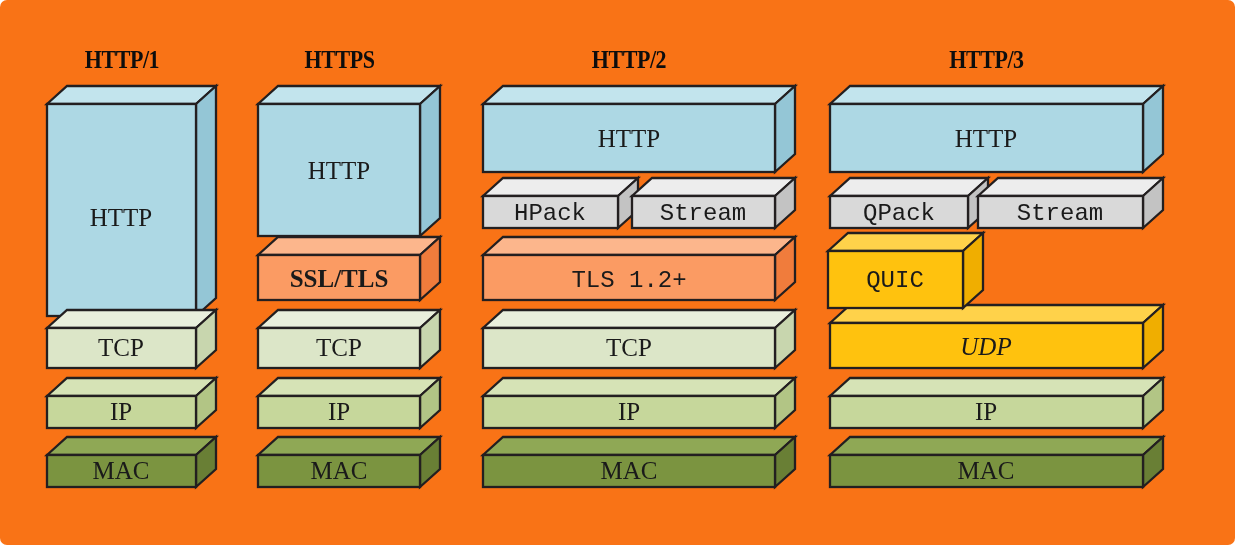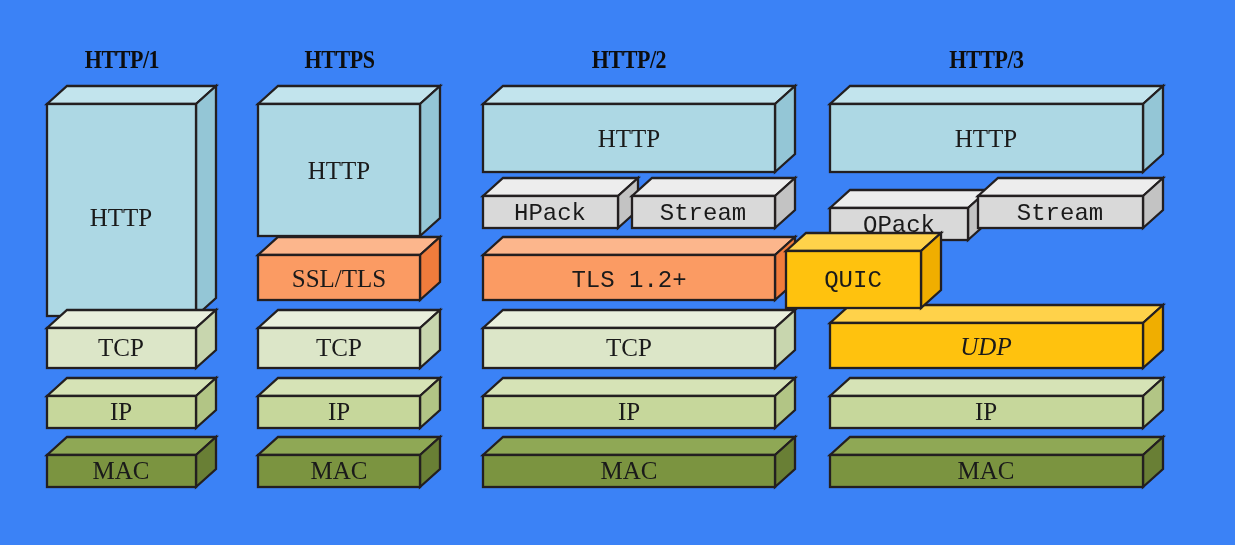--- a/index.html
+++ b/index.html
@@ -1,18 +1,18 @@
 <!DOCTYPE html>
 <html><head>
 <meta charset="utf-8">
 <style>
   html,body{margin:0;padding:0;background:#ffffff;}
   body{width:1235px;height:545px;overflow:hidden;
        font-family:"Liberation Serif","DejaVu Serif",serif;}
-  #stage{position:relative;width:1235px;height:545px;background:#3b82f6;}
+  #stage{position:relative;width:1235px;height:545px;background:#f97316;border-radius:7px;}
 
   .col-title{
     position:absolute;text-align:center;
     font-family:"Liberation Serif","DejaVu Serif",serif;
     font-weight:bold;font-size:25px;color:#0d0d0d;
     letter-spacing:-0.5px;white-space:nowrap;
     transform:scaleX(0.88);transform-origin:center center;
   }
 
   
@@ -74,21 +74,21 @@
 
   <div class="blk" style="left:258px;top:86px;width:162px;height:150px;">
     <svg style="position:absolute;left:0;top:0;width:182px;height:150px;z-index:4;overflow:visible;" viewBox="0 0 182 150">
       <polygon points="0,18 20,0 182,0 162,18" fill="#C2E4ED" stroke="#231f20" stroke-width="2.3"></polygon>
       <polygon points="162,18 182,0 182,132 162,150" fill="#94C6D6" stroke="#231f20" stroke-width="2.3"></polygon>
       <rect x="0" y="18" width="162" height="132" fill="#ADD8E4" stroke="#231f20" stroke-width="2.3"></rect>
       <text x="81" y="93" text-anchor="middle" font-family="Liberation Serif, serif" font-size="25" fill="#1a1a1a">HTTP</text>
     </svg>
   </div>
 
-  <div class="blk" style="left:258px;top:237px;width:162px;height:63px;">
+  <div class="blk" style="left:258px;top:237px;width:162px;height:63px;font-weight:bold;">
     <svg style="position:absolute;left:0;top:0;width:182px;height:83px;z-index:4;overflow:visible;" viewBox="0 0 182 83">
       <polygon points="0,18 20,0 182,0 162,18" fill="#FCB68C" stroke="#231f20" stroke-width="2.3"></polygon>
       <polygon points="162,18 182,0 182,45 162,63" fill="#F07C3C" stroke="#231f20" stroke-width="2.3"></polygon>
       <rect x="0" y="18" width="162" height="45" fill="#FB9B63" stroke="#231f20" stroke-width="2.3"></rect>
       <text x="81" y="50" text-anchor="middle" font-family="Liberation Serif, serif" font-size="25" fill="#1a1a1a">SSL/TLS</text>
     </svg>
   </div>
 
   <div class="blk" style="left:258px;top:310px;width:162px;height:58px;">
     <svg style="position:absolute;left:0;top:0;width:182px;height:78px;z-index:4;overflow:visible;" viewBox="0 0 182 78">
@@ -182,39 +182,39 @@
 
   <div class="blk" style="left:830px;top:86px;width:313px;height:86px;">
     <svg style="position:absolute;left:0;top:0;width:333px;height:86px;z-index:4;overflow:visible;" viewBox="0 0 333 86">
       <polygon points="0,18 20,0 333,0 313,18" fill="#C2E4ED" stroke="#231f20" stroke-width="2.3"></polygon>
       <polygon points="313,18 333,0 333,68 313,86" fill="#94C6D6" stroke="#231f20" stroke-width="2.3"></polygon>
       <rect x="0" y="18" width="313" height="68" fill="#ADD8E4" stroke="#231f20" stroke-width="2.3"></rect>
       <text x="156" y="61" text-anchor="middle" font-family="Liberation Serif, serif" font-size="25" fill="#1a1a1a">HTTP</text>
     </svg>
   </div>
 
-  <div class="blk" style="left:830px;top:178px;width:138px;height:50px;margin-top:12px;">
+  <div class="blk" style="left:830px;top:178px;width:138px;height:50px;">
     <svg style="position:absolute;left:0;top:0;width:158px;height:70px;z-index:4;overflow:visible;" viewBox="0 0 158 70">
       <polygon points="0,18 20,0 158,0 138,18" fill="#EDEDED" stroke="#231f20" stroke-width="2.3"></polygon>
       <polygon points="138,18 158,0 158,32 138,50" fill="#C3C3C3" stroke="#231f20" stroke-width="2.3"></polygon>
       <rect x="0" y="18" width="138" height="32" fill="#D9D9D9" stroke="#231f20" stroke-width="2.3"></rect>
       <text x="69" y="42" text-anchor="middle" font-family="Liberation Mono, monospace" font-size="24" fill="#1a1a1a">QPack</text>
     </svg>
   </div>
 
   <div class="blk" style="left:978px;top:178px;width:165px;height:50px;">
     <svg style="position:absolute;left:0;top:0;width:185px;height:70px;z-index:4;overflow:visible;" viewBox="0 0 185 70">
       <polygon points="0,18 20,0 185,0 165,18" fill="#EDEDED" stroke="#231f20" stroke-width="2.3"></polygon>
       <polygon points="165,18 185,0 185,32 165,50" fill="#C3C3C3" stroke="#231f20" stroke-width="2.3"></polygon>
       <rect x="0" y="18" width="165" height="32" fill="#D9D9D9" stroke="#231f20" stroke-width="2.3"></rect>
       <text x="82" y="42" text-anchor="middle" font-family="Liberation Mono, monospace" font-size="24" fill="#1a1a1a">Stream</text>
     </svg>
   </div>
 
-  <div class="blk" style="left:786px;top:233px;width:117px;height:75px;z-index:6;">
+  <div class="blk" style="left:828px;top:233px;width:117px;height:75px;z-index:6;">
     <svg style="position:absolute;left:0;top:0;width:155px;height:75px;z-index:6;overflow:visible;" viewBox="0 0 155 75">
       <polygon points="0,18 20,0 155,0 135,18" fill="#FFD24A" stroke="#231f20" stroke-width="2.3"></polygon>
       <polygon points="135,18 155,0 155,57 135,75" fill="#F0AE00" stroke="#231f20" stroke-width="2.3"></polygon>
       <rect x="0" y="18" width="135" height="57" fill="#FFC20E" stroke="#231f20" stroke-width="2.3"></rect>
       <text x="67" y="54" text-anchor="middle" font-family="Liberation Mono, monospace" font-size="24" fill="#1a1a1a">QUIC</text>
     </svg>
   </div>
 
 
   <div class="blk" style="left:830px;top:305px;width:313px;height:63px;z-index:4;font-style:italic;">

